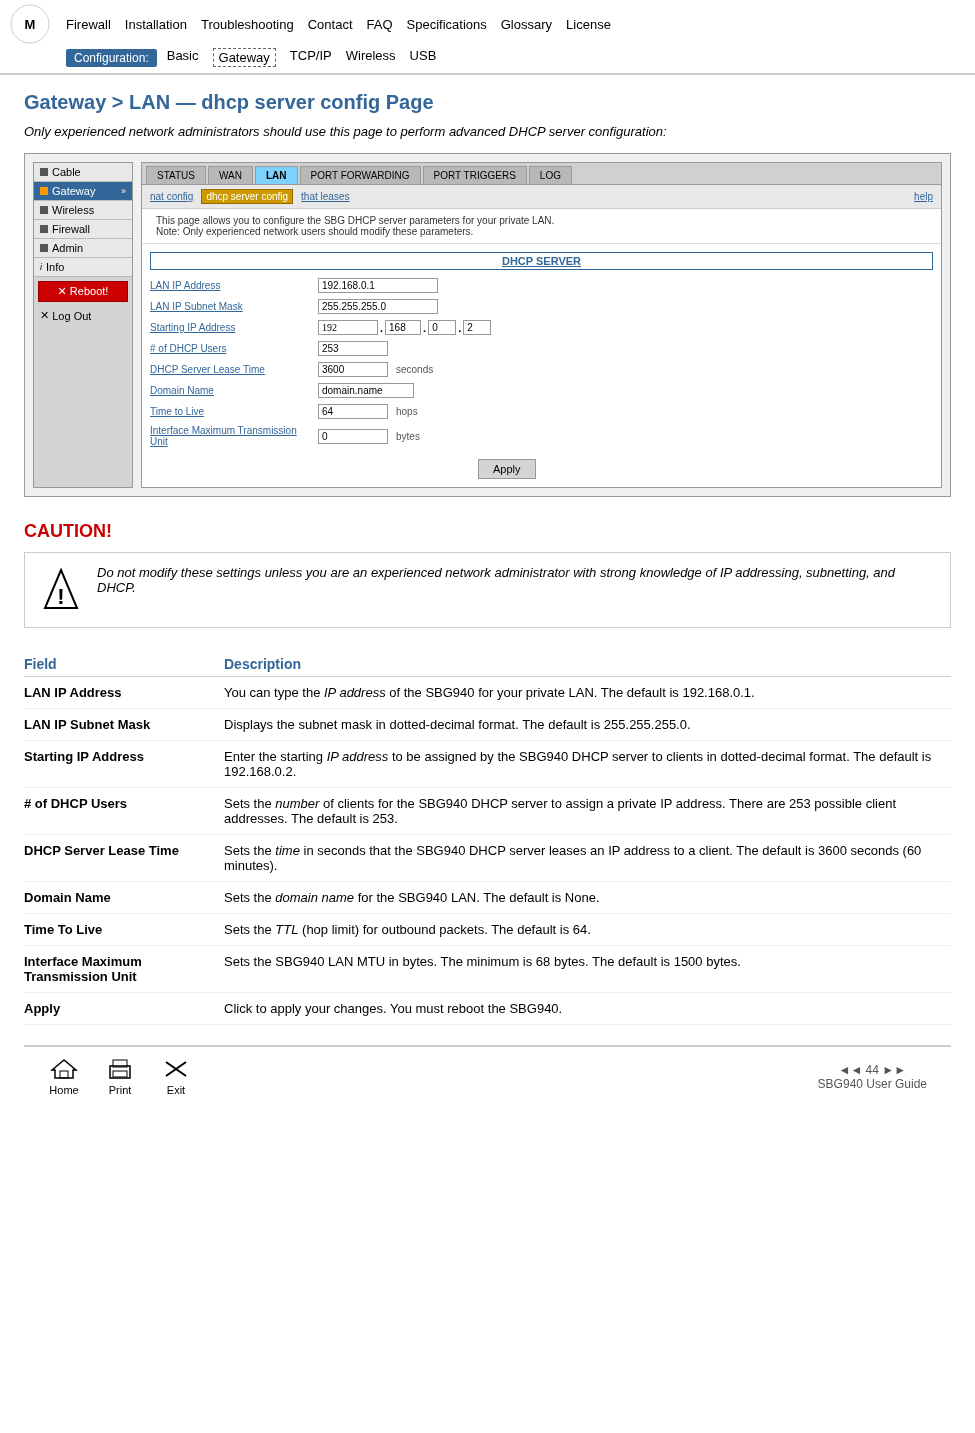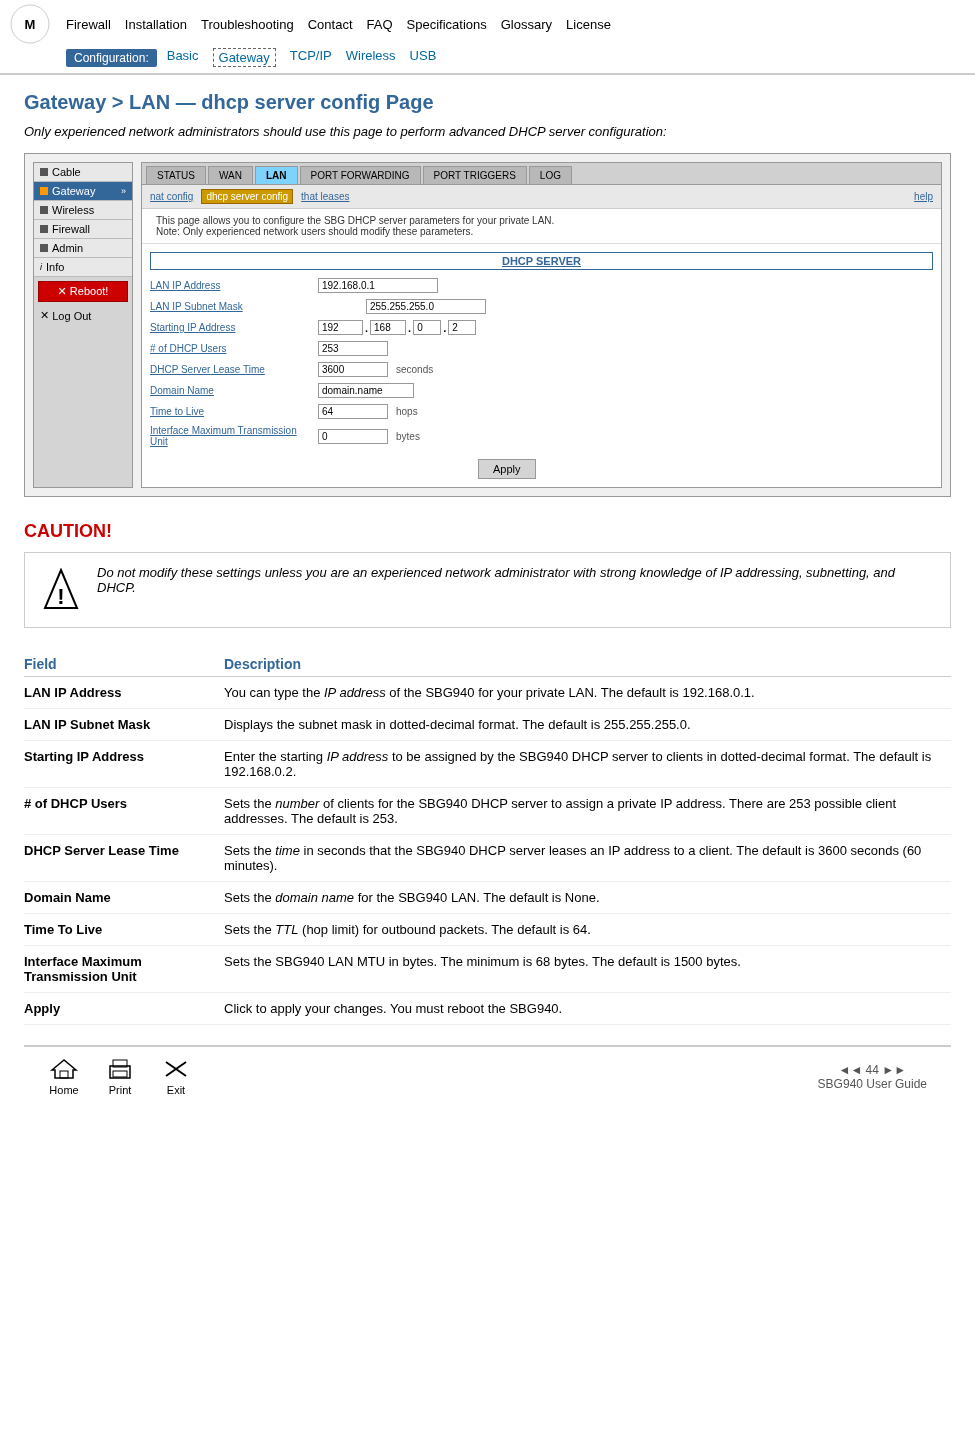--- a/index.html
+++ b/index.html
@@ -52,21 +52,21 @@
       color: #fff;
       padding: 2px 8px;
       font-size: 12px;
       border-radius: 2px;
     }
     .config-links {
       display: flex;
       gap: 14px;
       font-size: 13px;
     }
-    .config-links a { color: #0369a1; text-decoration: none; }
+    .config-links a { color: #000000; text-decoration: none; }
     .gateway-link {
       border: 1px dashed #666;
       padding: 1px 5px;
     }
 
     
     .main-content {
       padding: 16px 24px;
     }
 
@@ -446,27 +446,27 @@
       <div class="dhcp-server-section">
         <div class="dhcp-server-title">DHCP SERVER</div>
 
         <div class="form-row">
           <span class="form-label">LAN IP Address</span>
           <input class="form-input" type="text" value="192.168.0.1" style="width: 120px;">
         </div>
 
         <div class="form-row">
           <span class="form-label">LAN IP Subnet Mask</span>
-          <input class="form-input" type="text" value="255.255.255.0" style="width: 120px; margin-left: 48px;">
+          <input class="form-input" type="text" value="255.255.255.0" style="width: 120px;">
         </div>
 
         <div class="form-row">
           <span class="form-label">Starting IP Address</span>
           <div class="ip-inputs">
-            <input class="form-input" type="text" value="192" style="width: 45px;">
+            <input class="form-input" type="text" value="192" style="width: 60px; font-family: Liberation Serif, serif;">
             <span class="sep">.</span>
             <input class="form-input" type="text" value="168" style="width: 36px;">
             <span class="sep">.</span>
             <input class="form-input" type="text" value="0" style="width: 28px;">
             <span class="sep">.</span>
             <input class="form-input" type="text" value="2" style="width: 28px;">
           </div>
         </div>
 
         <div class="form-row">

